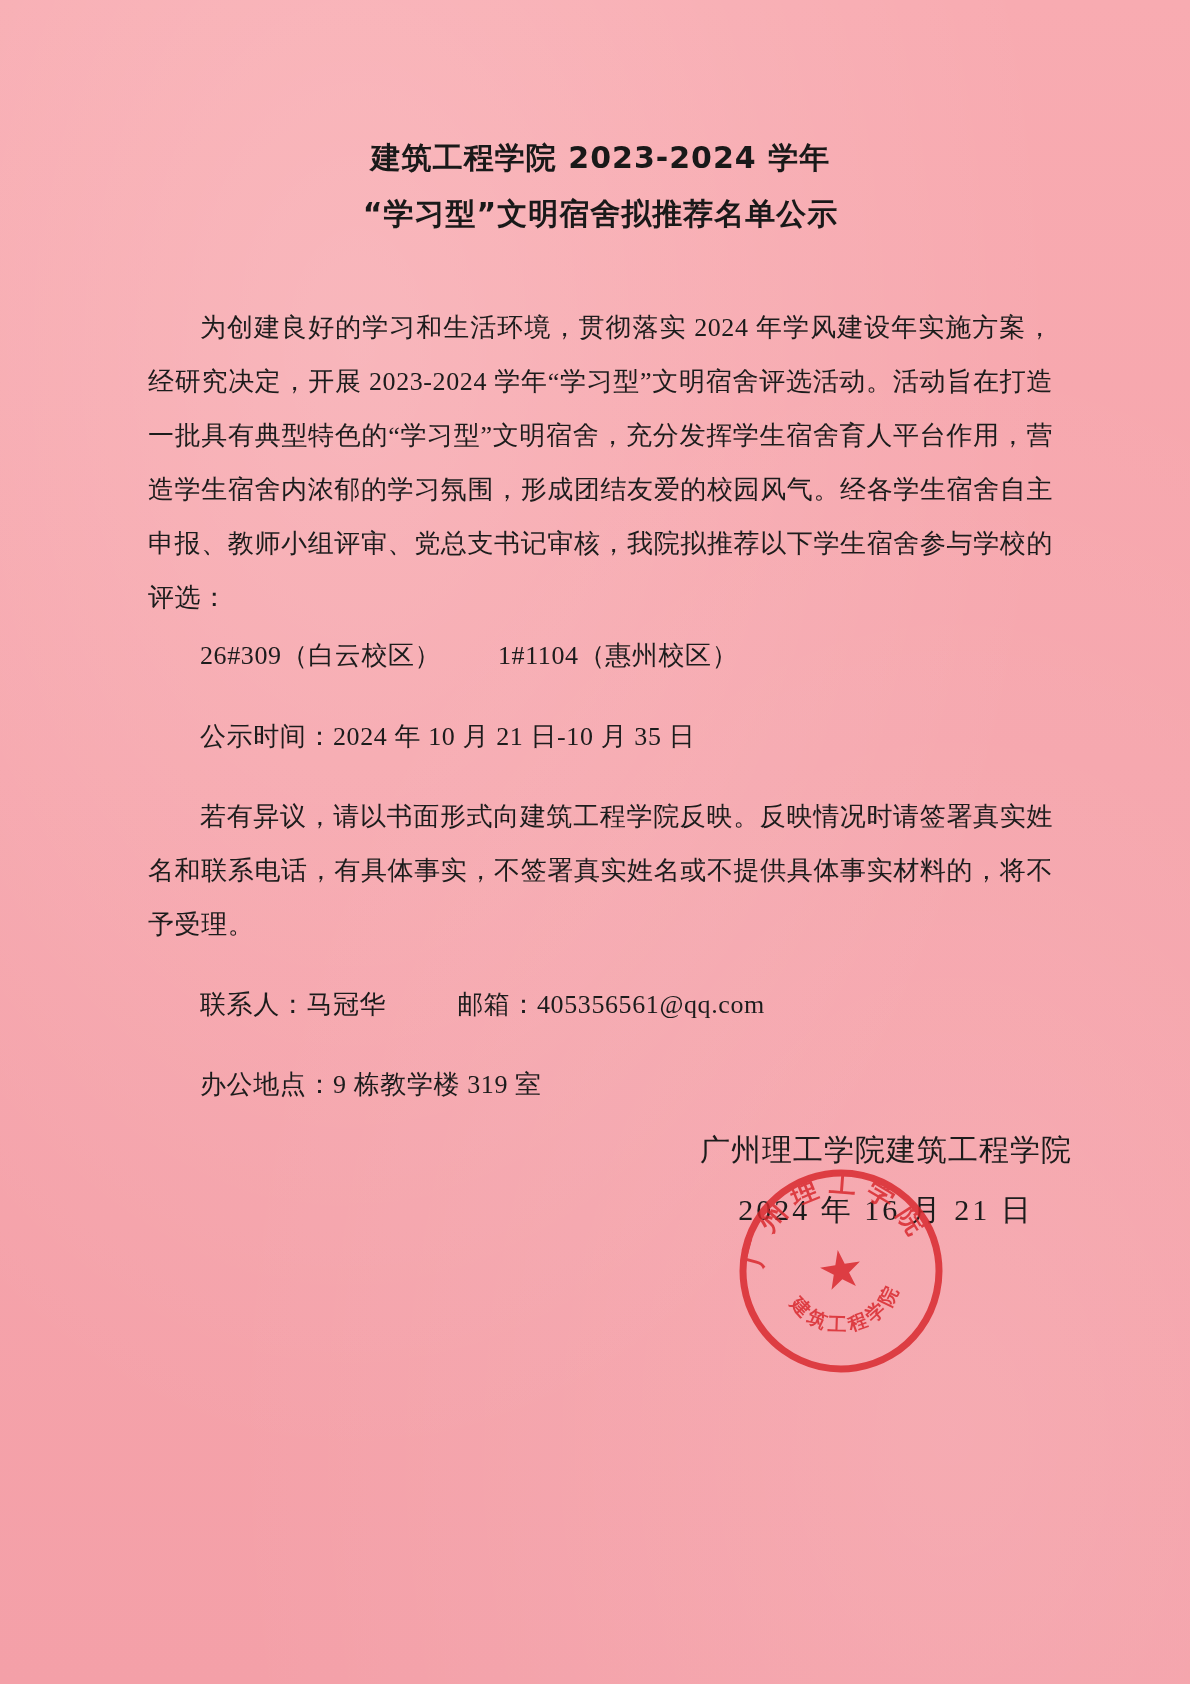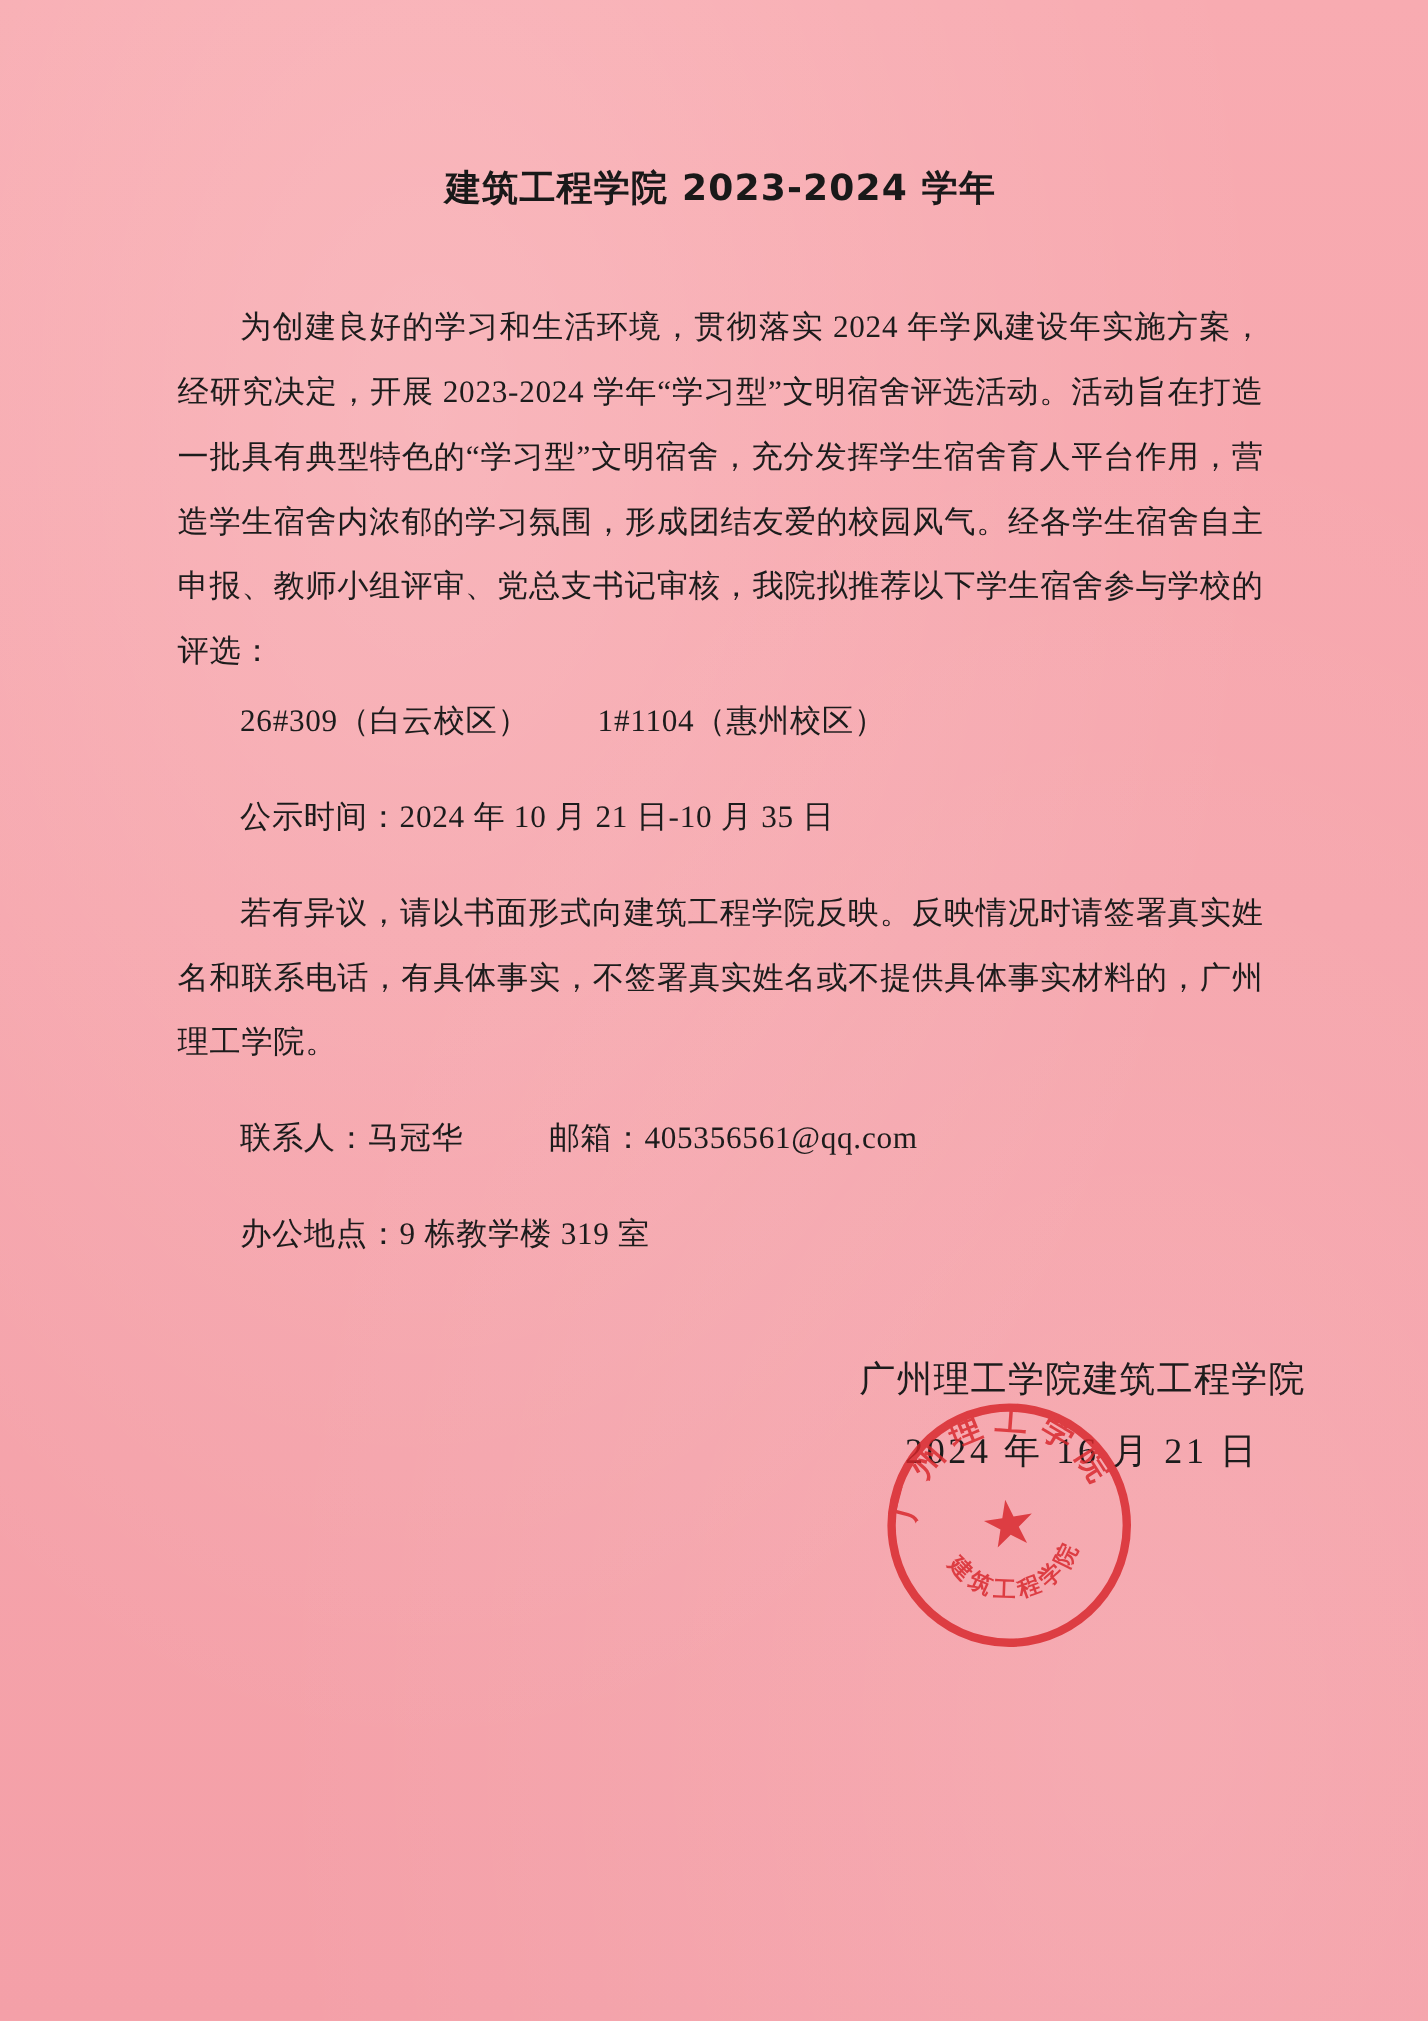--- a/index.html
+++ b/index.html
@@ -78,21 +78,21 @@
     text-indent: 2em;
     margin-top: 6px;
     white-space: pre;
   }
   .office {
     text-indent: 2em;
     margin-top: 2px;
   }
   .signature {
     position: absolute;
-    right: 8px;
+    right: 24px;
     top: 1120px;
     width: 560px;
     text-align: center;
     font-size: 30px;
     line-height: 2.0;
     letter-spacing: 1px;
   }
   .sign-date {
     letter-spacing: 3px;
   }
@@ -118,27 +118,28 @@
 <body>
 
 <div class="paper"></div>
 
 <div class="sheet">
 
   <div class="content">
 
     <div class="title">
       <span>建筑工程学院 2023-2024 学年</span>
+      <span class="line2">“学习型”文明宿舍拟推荐名单公示</span>
     </div>
 
     <div class="body-text">
       <p class="para">为创建良好的学习和生活环境，贯彻落实 2024 年学风建设年实施方案，经研究决定，开展 2023-2024 学年“学习型”文明宿舍评选活动。活动旨在打造一批具有典型特色的“学习型”文明宿舍，充分发挥学生宿舍育人平台作用，营造学生宿舍内浓郁的学习氛围，形成团结友爱的校园风气。经各学生宿舍自主申报、教师小组评审、党总支书记审核，我院拟推荐以下学生宿舍参与学校的评选：</p>
       <p class="rooms">26#309（白云校区）        1#1104（惠州校区）</p>
       <p class="plain">公示时间：2024 年 10 月 21 日-10 月 35 日</p>
-      <p class="para2">若有异议，请以书面形式向建筑工程学院反映。反映情况时请签署真实姓名和联系电话，有具体事实，不签署真实姓名或不提供具体事实材料的，广州理工学院。</p>
+      <p class="para2">若有异议，请以书面形式向建筑工程学院反映。反映情况时请签署真实姓名和联系电话，有具体事实，不签署真实姓名或不提供具体事实材料的，将不予受理。</p>
       <p class="contact">联系人：马冠华          邮箱：405356561@qq.com</p>
       <p class="office">办公地点：9 栋教学楼 319 室</p>
     </div>
 
   </div>
 
   <div class="signature">
     <div>广州理工学院建筑工程学院</div>
     <div class="sign-date">2024 年 16 月 21 日</div>
   </div>

